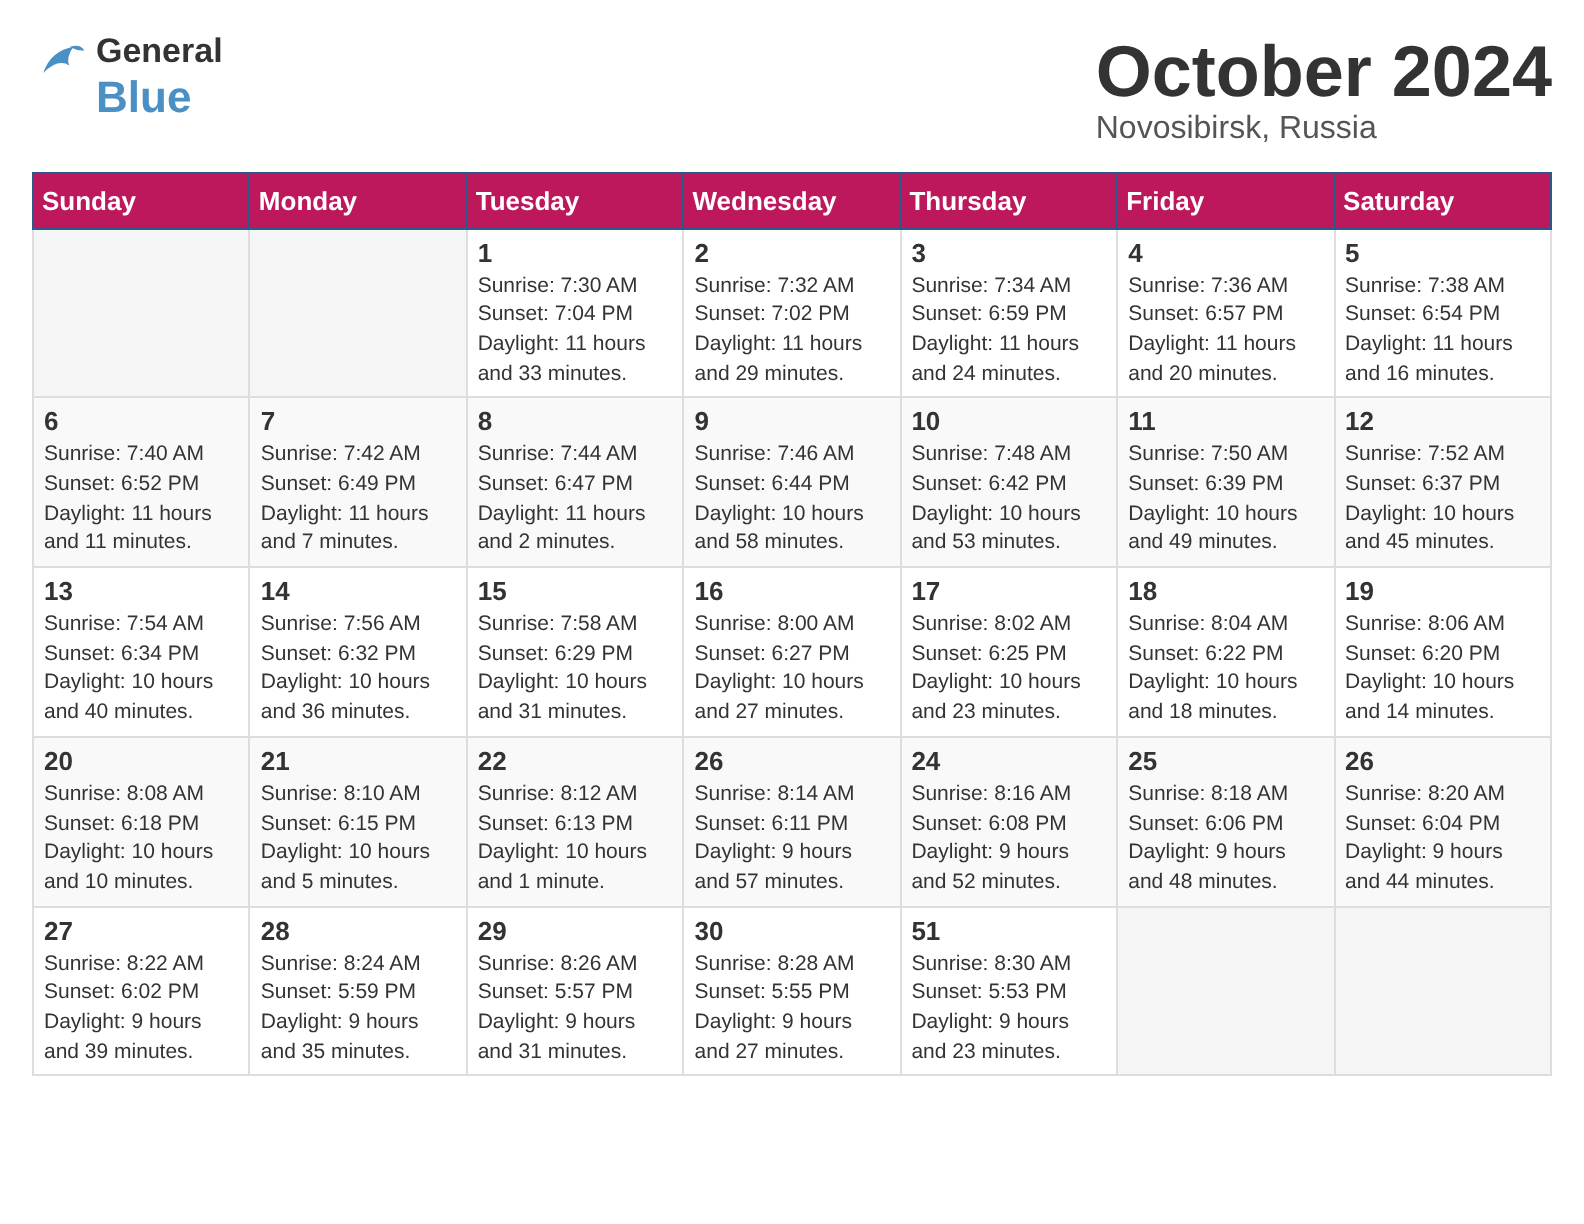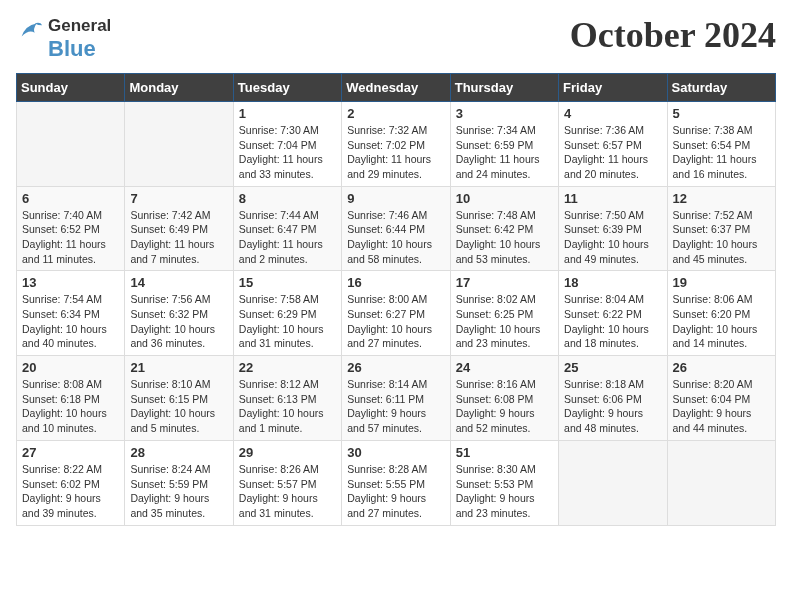--- a/index.html
+++ b/index.html
@@ -20,39 +20,38 @@
       display: flex;
       align-items: flex-start;
       gap: 4px;
     }
     .logo-bird {
       width: 28px;
       height: 28px;
     }
     .title-block {
       text-align: left;
-      font-family: Liberation Serif, serif;
     }
     .month-title {
       font-size: 36px;
       font-weight: bold;
       color: #333;
       line-height: 1.1;
     }
     .location {
       font-size: 16px;
       color: #555;
     }
     table {
       width: 100%;
       border-collapse: collapse;
       font-size: 11px;
     }
     thead tr th {
-      background-color: #404040;
+      background-color: #be185d;
       color: #fff;
       padding: 6px 4px;
       text-align: left;
       font-size: 13px;
       font-weight: bold;
       border: 1px solid #2a5a8a;
     }
     tbody tr td {
       border: 1px solid #ddd;
       vertical-align: top;
@@ -93,20 +92,21 @@
       <div style="font-size:17px;font-weight:bold;color:#333;line-height:1.15;">
         General
       </div>
       <div style="font-size:22px;font-weight:bold;color:#4a90c4;line-height:1.15;">
         Blue
       </div>
     </div>
   </div>
   <div class="title-block">
     <div class="month-title">October 2024</div>
+    <div class="location">Novosibirsk, Russia</div>
   </div>
 </div>
 
 <table>
   <thead>
     <tr>
     <th>Sunday</th>
         <th>Monday</th>
         <th>Tuesday</th>
         <th>Wednesday</th>

